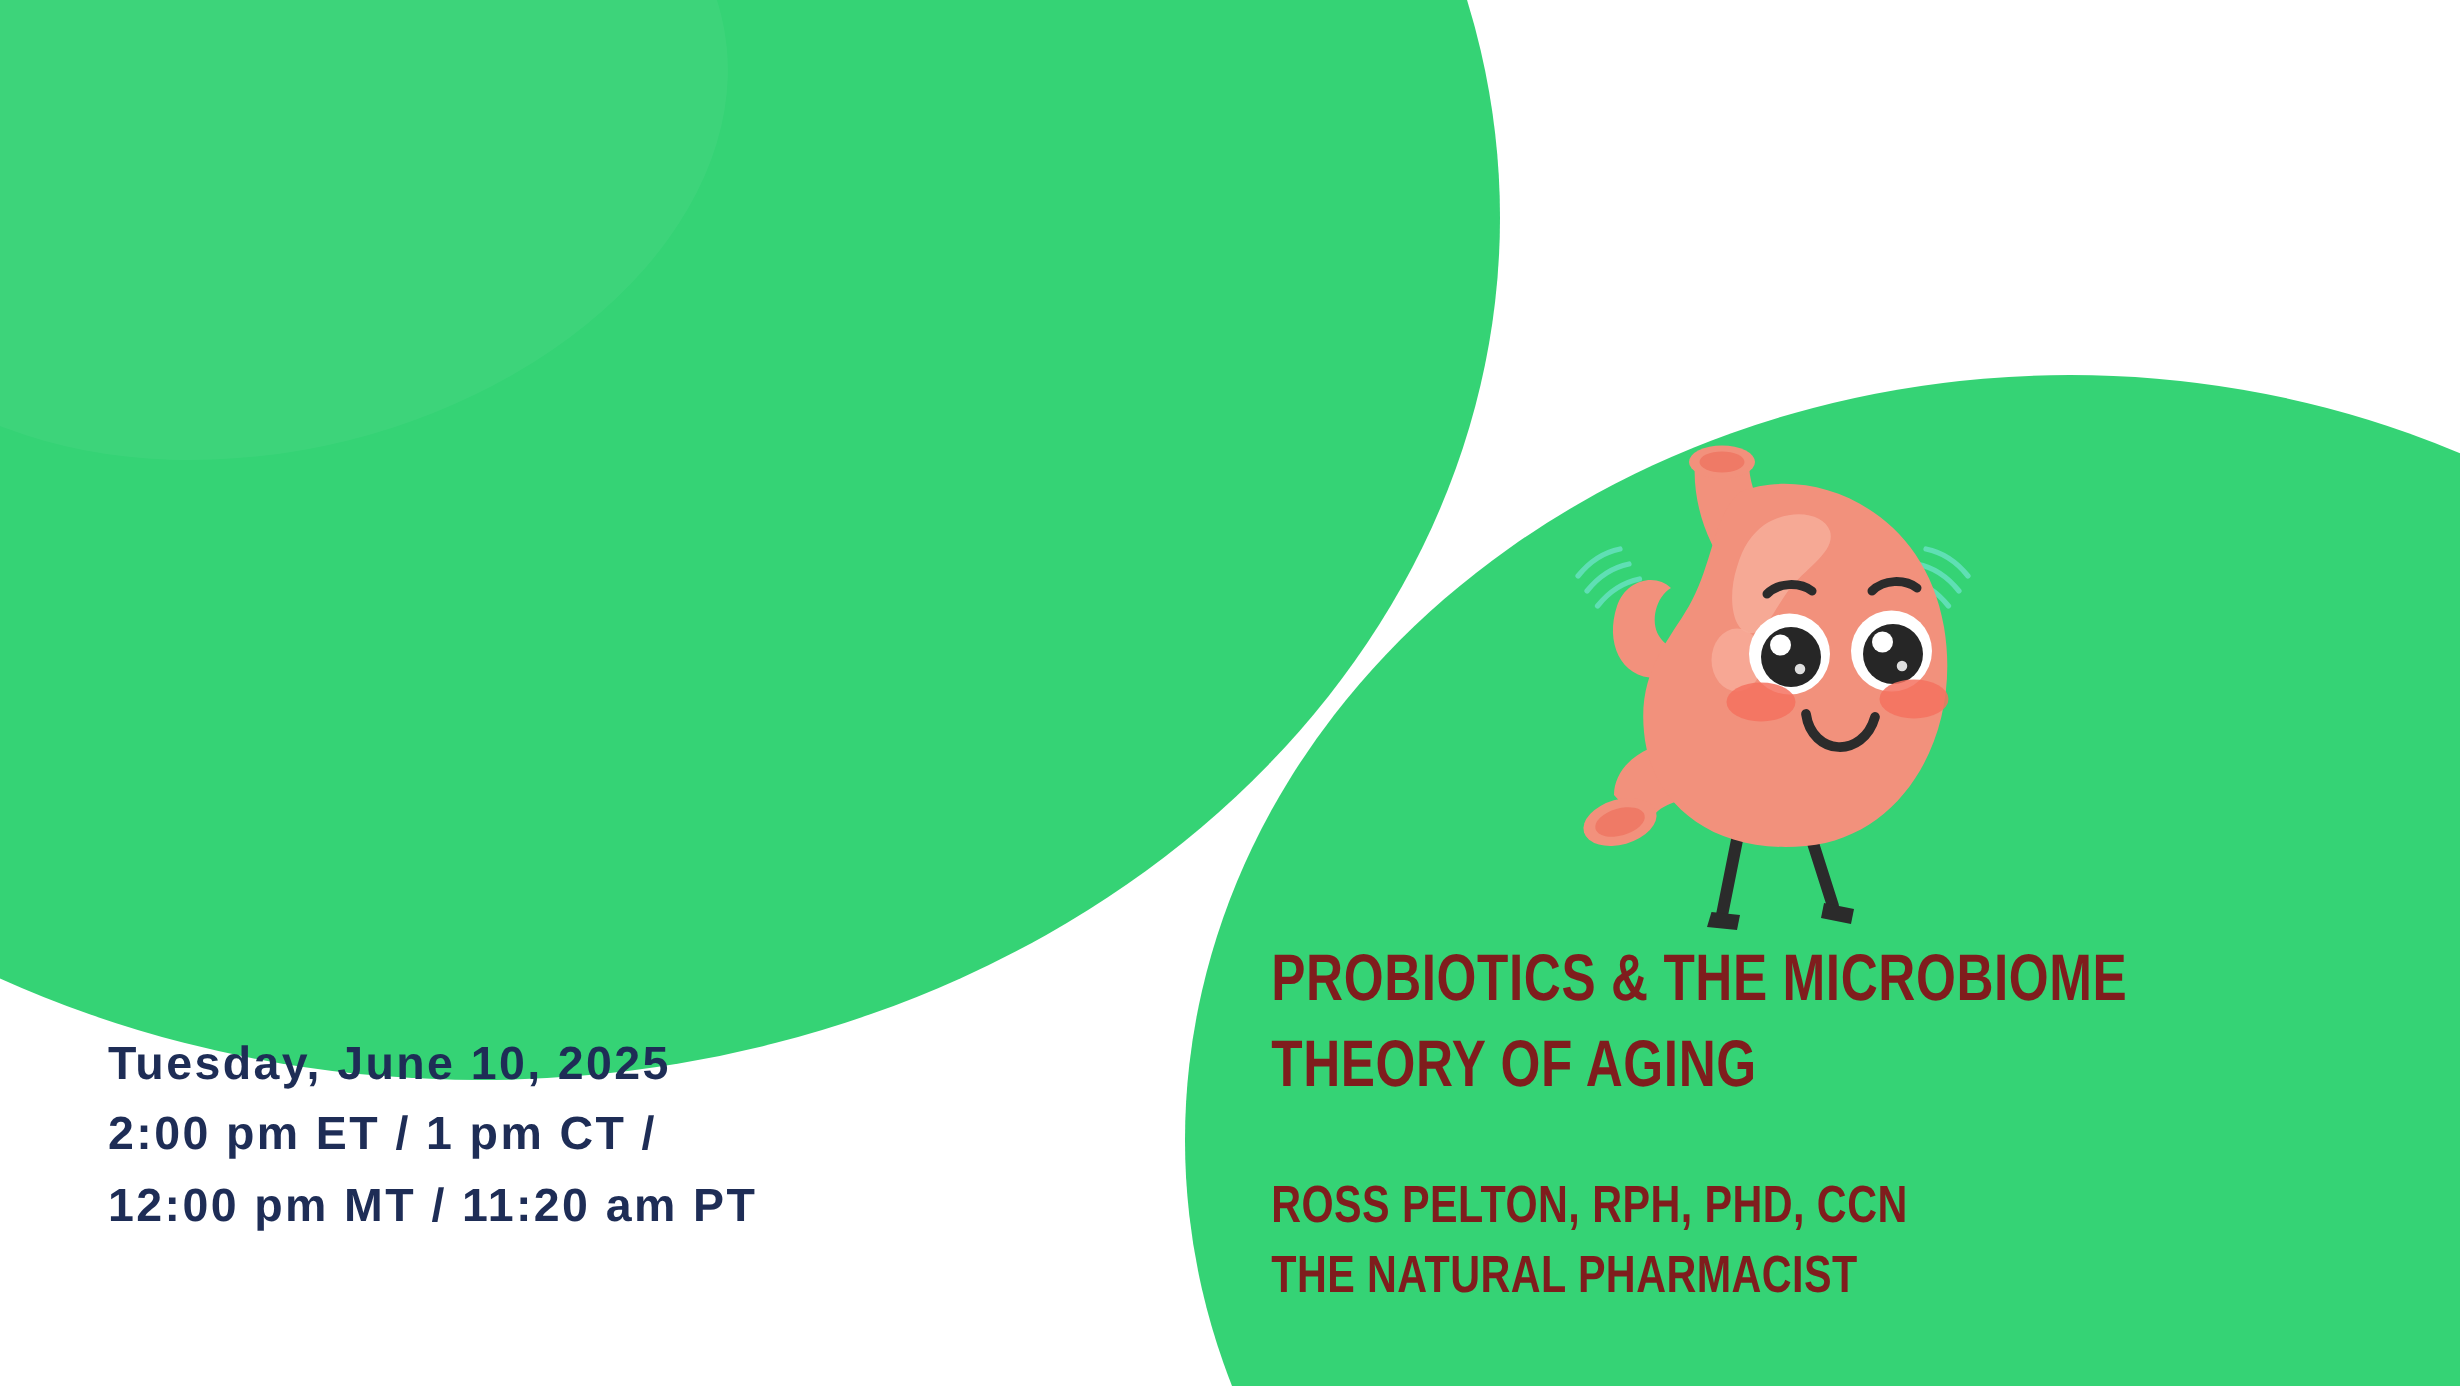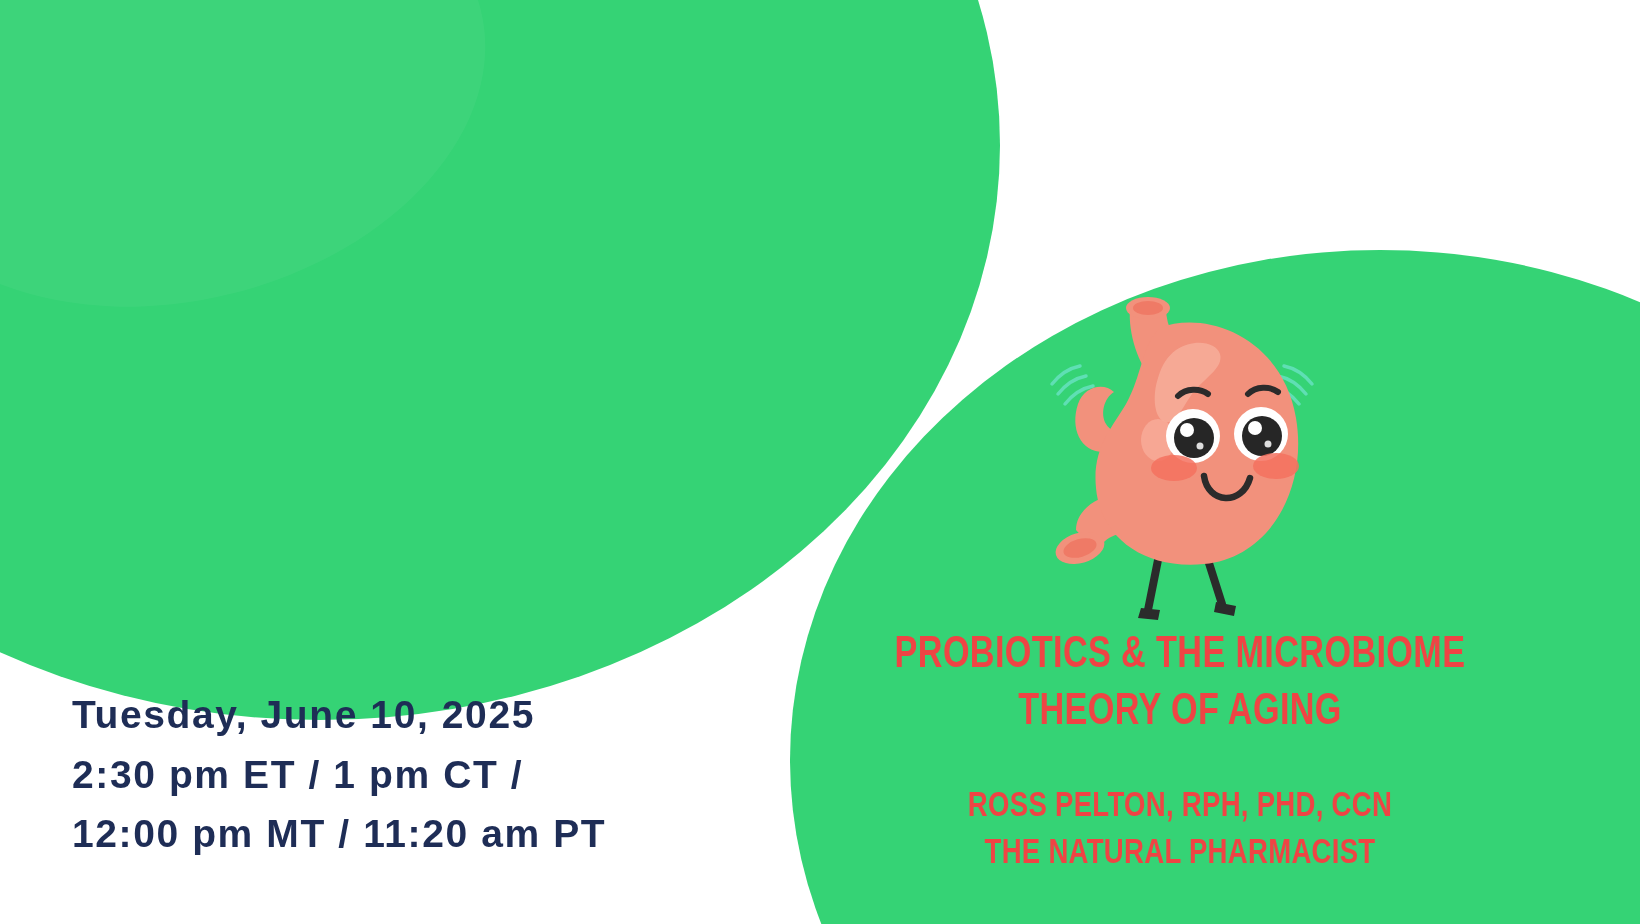--- a/index.html
+++ b/index.html
@@ -101,21 +101,21 @@
   .main-title span { display: block; white-space: nowrap; }
 
   
   .datetime {
     position: absolute;
     left: 72px;
     top: 685px;
     color: #1e2d56;
     font-family: "Liberation Sans", sans-serif;
     font-weight: 700;
-    font-size: 39px;
+    font-size: 31px;
     line-height: 1.53;
     letter-spacing: 1.6px;
   }
   .datetime span { display: block; white-space: nowrap; }
 
   
   .mascot {
     position: absolute;
     left: 1008px;
     top: 272px;
@@ -123,22 +123,22 @@
     height: 352px;
   }
   .mascot svg { display: block; width: 100%; height: 100%; }
 
   
   .session {
     position: absolute;
     left: 830px;
     top: 624px;
     width: 700px;
-    text-align: center;
-    color: #ef4444;
+    text-align: left;
+    color: #7f1d1d;
   }
   .session-title {
     font-family: "Liberation Sans", sans-serif;
     font-weight: 700;
     font-size: 36px;
     line-height: 1.30;
     letter-spacing: 0.4px;
     transform: scaleX(0.95) scaleY(1.22);
     transform-origin: center top;
   }
@@ -163,21 +163,21 @@
   <div class="blob blob-left">
     <div class="blob-left-sheen"></div>
   </div>
   <div class="blob blob-right"></div>
   <div class="blob-right-filler"></div>
 
 
 
   <div class="datetime">
     <span>Tuesday, June 10, 2025</span>
-    <span>2:30 pm ET / 1 pm CT /</span>
+    <span>2:00 pm ET / 1 pm CT /</span>
     <span>12:00 pm MT / 11:20 am PT</span>
   </div>
 
   <div class="mascot">
     <svg viewBox="0 0 348 352" xmlns="http://www.w3.org/2000/svg">
 
       <g stroke="#5fdfb4" stroke-width="3.5" fill="none" stroke-linecap="round">
         <path d="M44 112 C52 102 62 96 72 94"></path>
         <path d="M50 122 C58 112 68 106 78 104"></path>
         <path d="M57 132 C65 122 75 116 85 114"></path>

